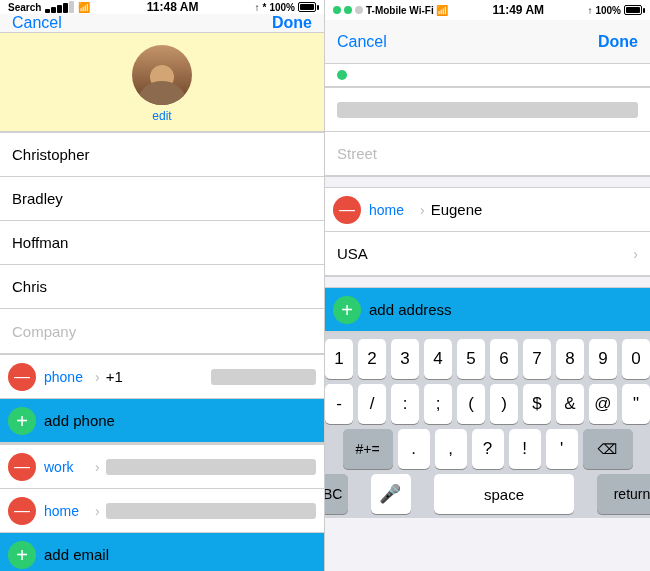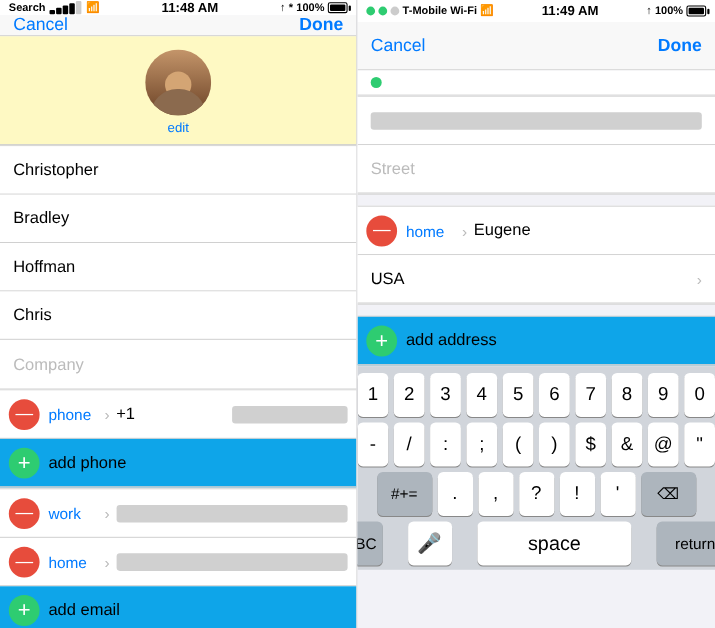--- a/index.html
+++ b/index.html
@@ -297,21 +297,21 @@
       font-size: 14px;
     }
     .key.wide {
       min-width: 44px;
       max-width: 50px;
       font-size: 14px;
     }
     .key.space-key {
       min-width: 140px;
       max-width: 180px;
-      font-size: 18px;
+      font-size: 15px;
     }
     .key.return-key {
       min-width: 70px;
       max-width: 80px;
       background: #adb5bd;
       font-size: 14px;
     }
     .key.backspace {
       background: #adb5bd;
     }

